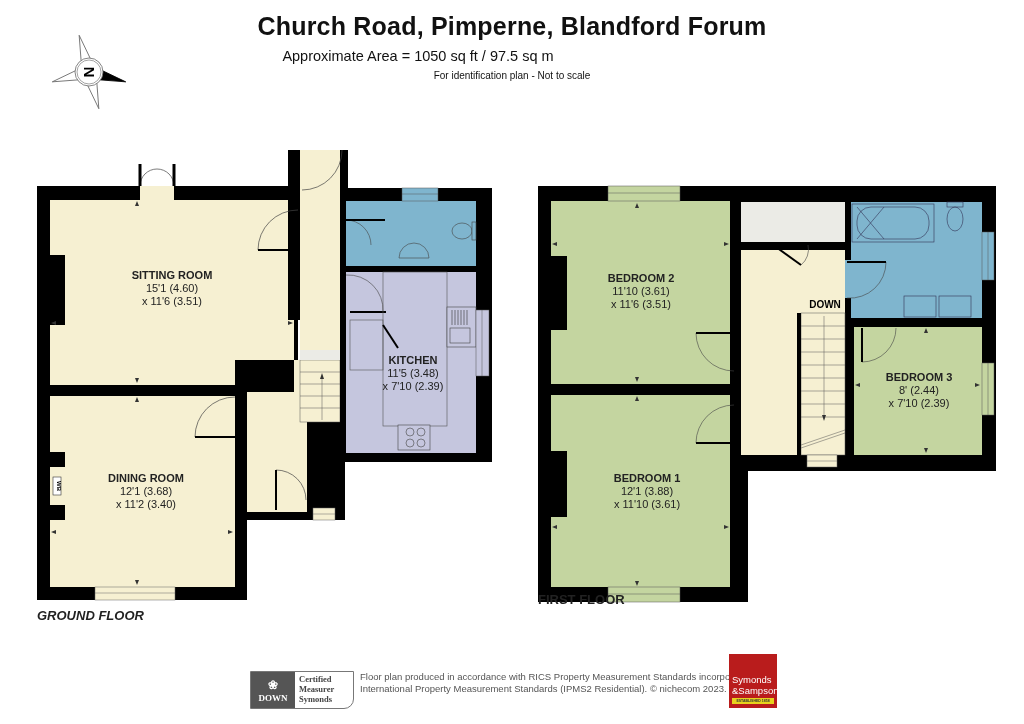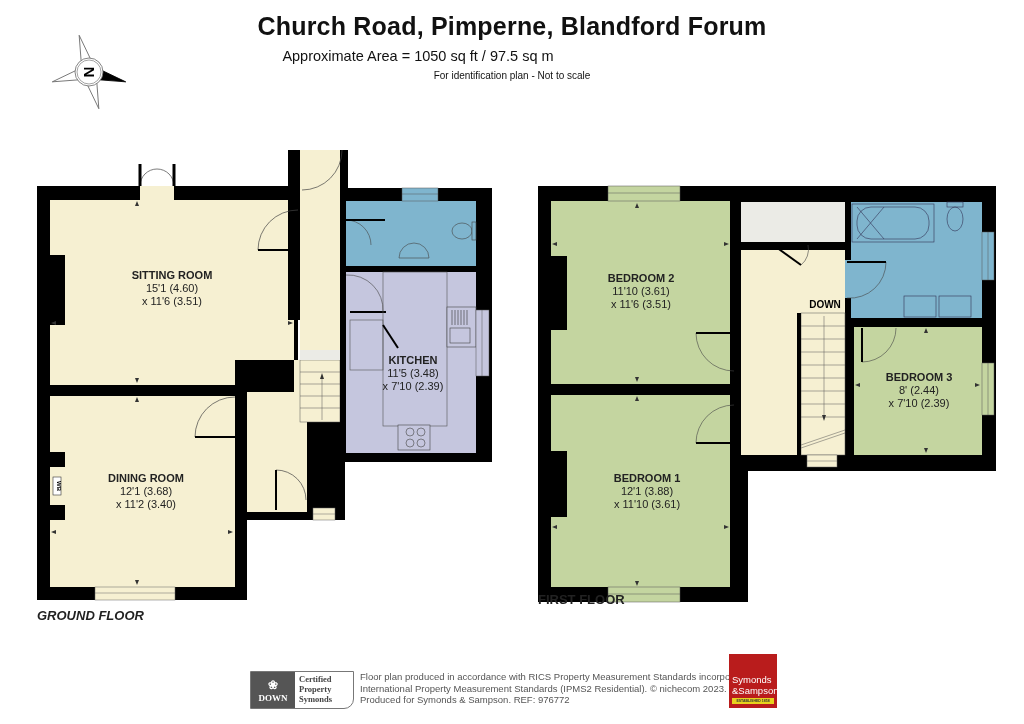--- a/index.html
+++ b/index.html
@@ -262,28 +262,27 @@
 <div class="floor-label" style="left:37px;top:608px;font-style:italic;">GROUND FLOOR</div>
 <div class="floor-label" style="left:538px;top:592px;">FIRST FLOOR</div>
 
 <div class="rics">
   <div class="rics-left">
     <span style="font-size:12px;">❀</span>
     <span>DOWN</span>
   </div>
   <div class="rics-right">
     <div>Certified</div>
-    <div>Property</div>
+    <div>Measurer</div>
     <div>Symonds</div>
   </div>
 </div>
 
 <div class="footer-text">
   <div>Floor plan produced in accordance with RICS Property Measurement Standards incorporating</div>
   <div>International Property Measurement Standards (IPMS2 Residential).   © nichecom 2023.</div>
-  <div>Produced for Symonds &amp; Sampson.   REF: 976772</div>
 </div>
 
 <div class="ss-logo">
   <div>Symonds</div>
   <div>&amp;Sampson</div>
   <div class="bar">ESTABLISHED 1858</div>
 </div>
 
 </body></html>

